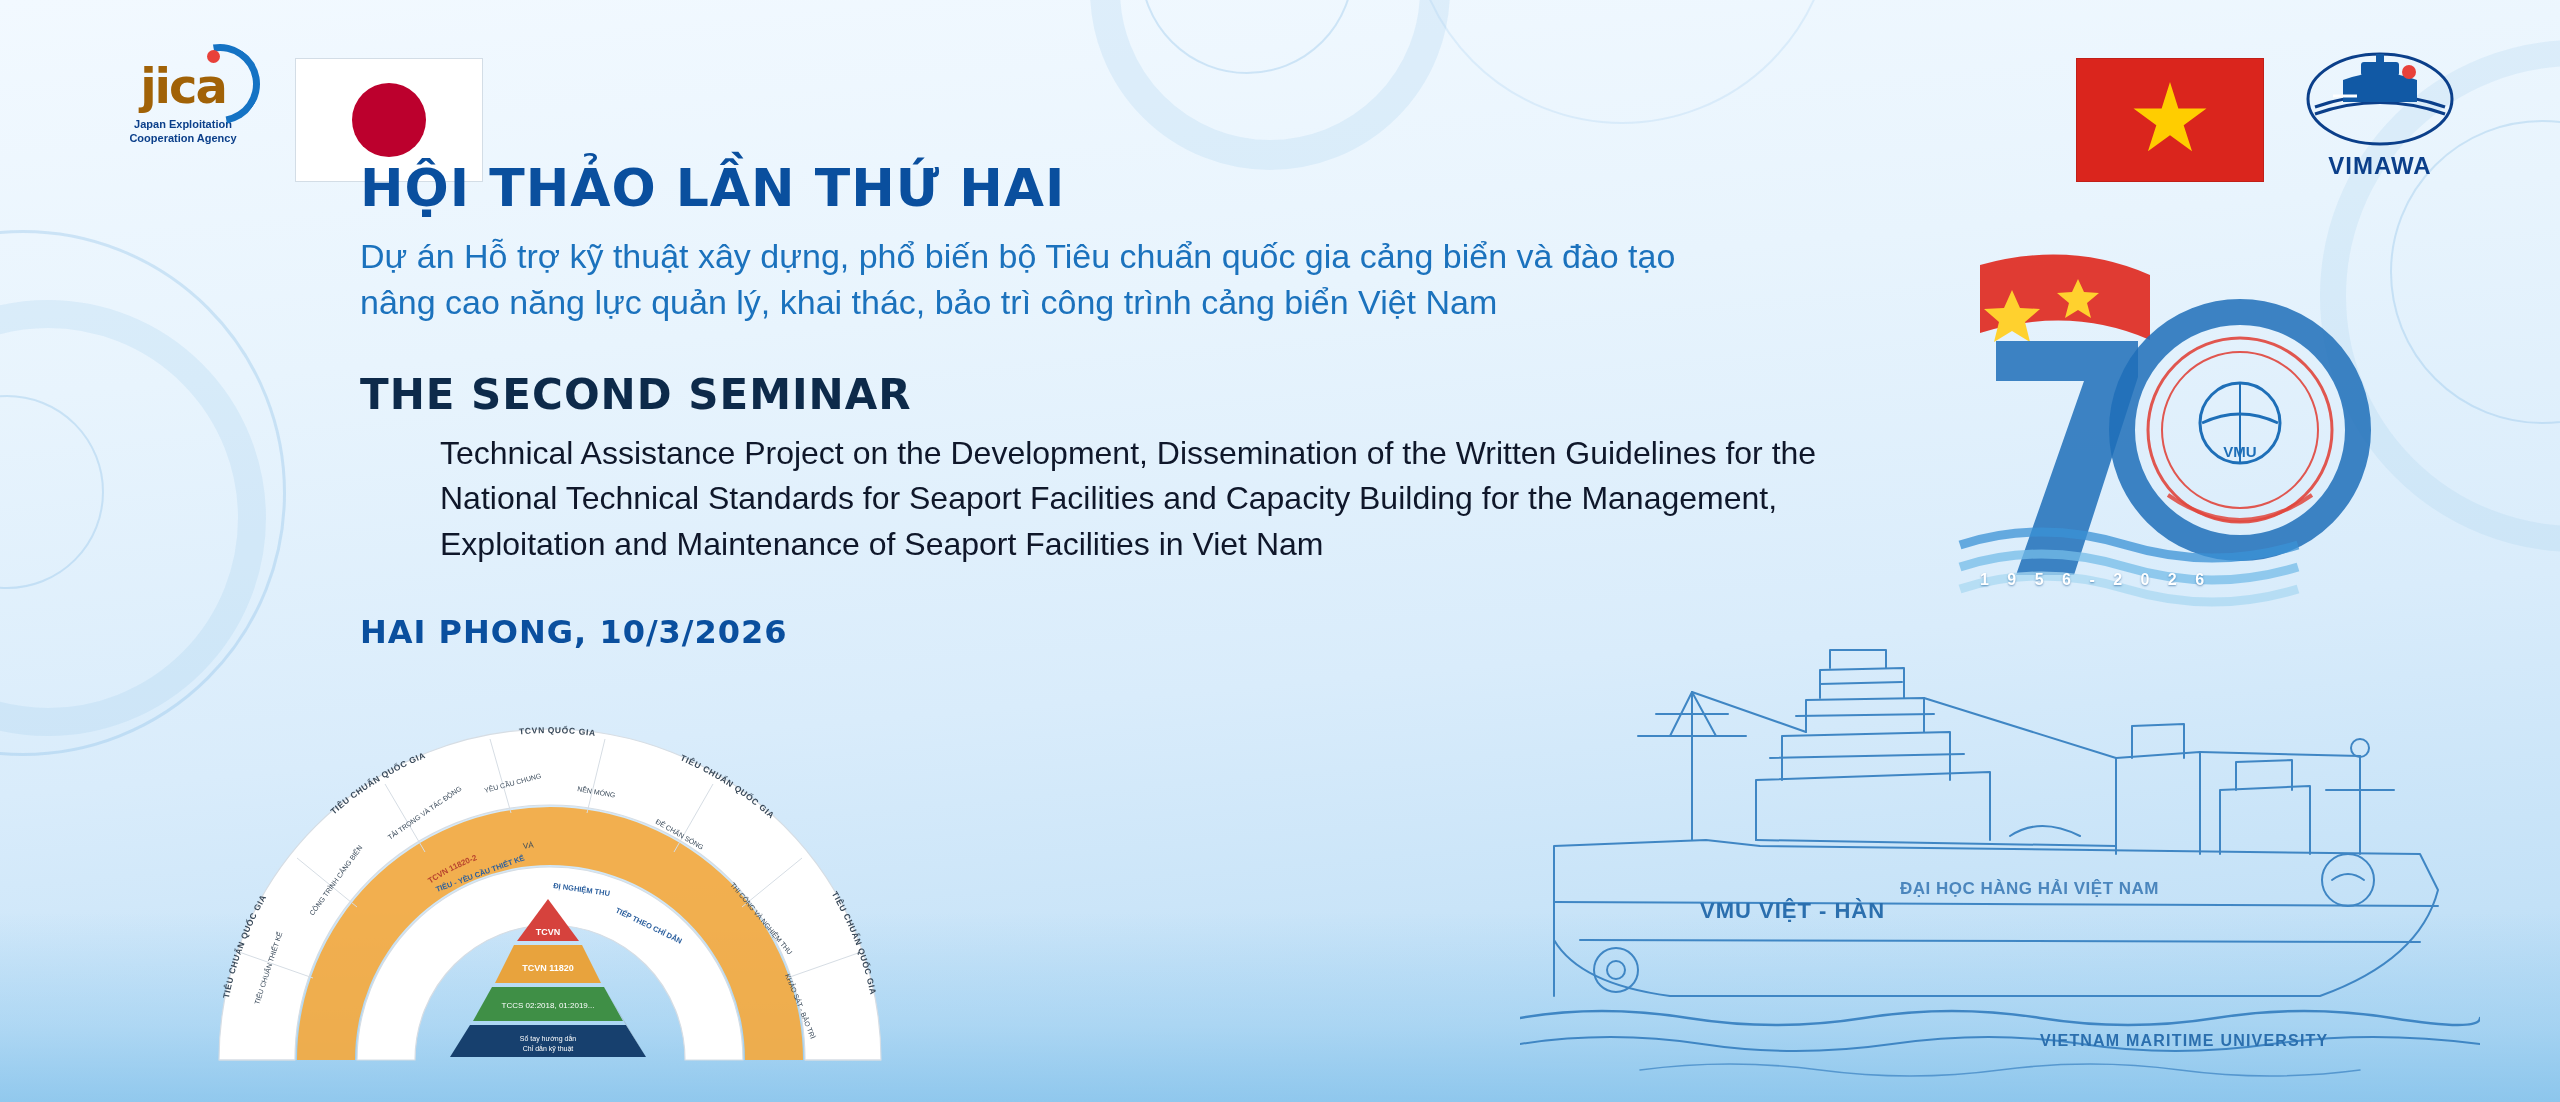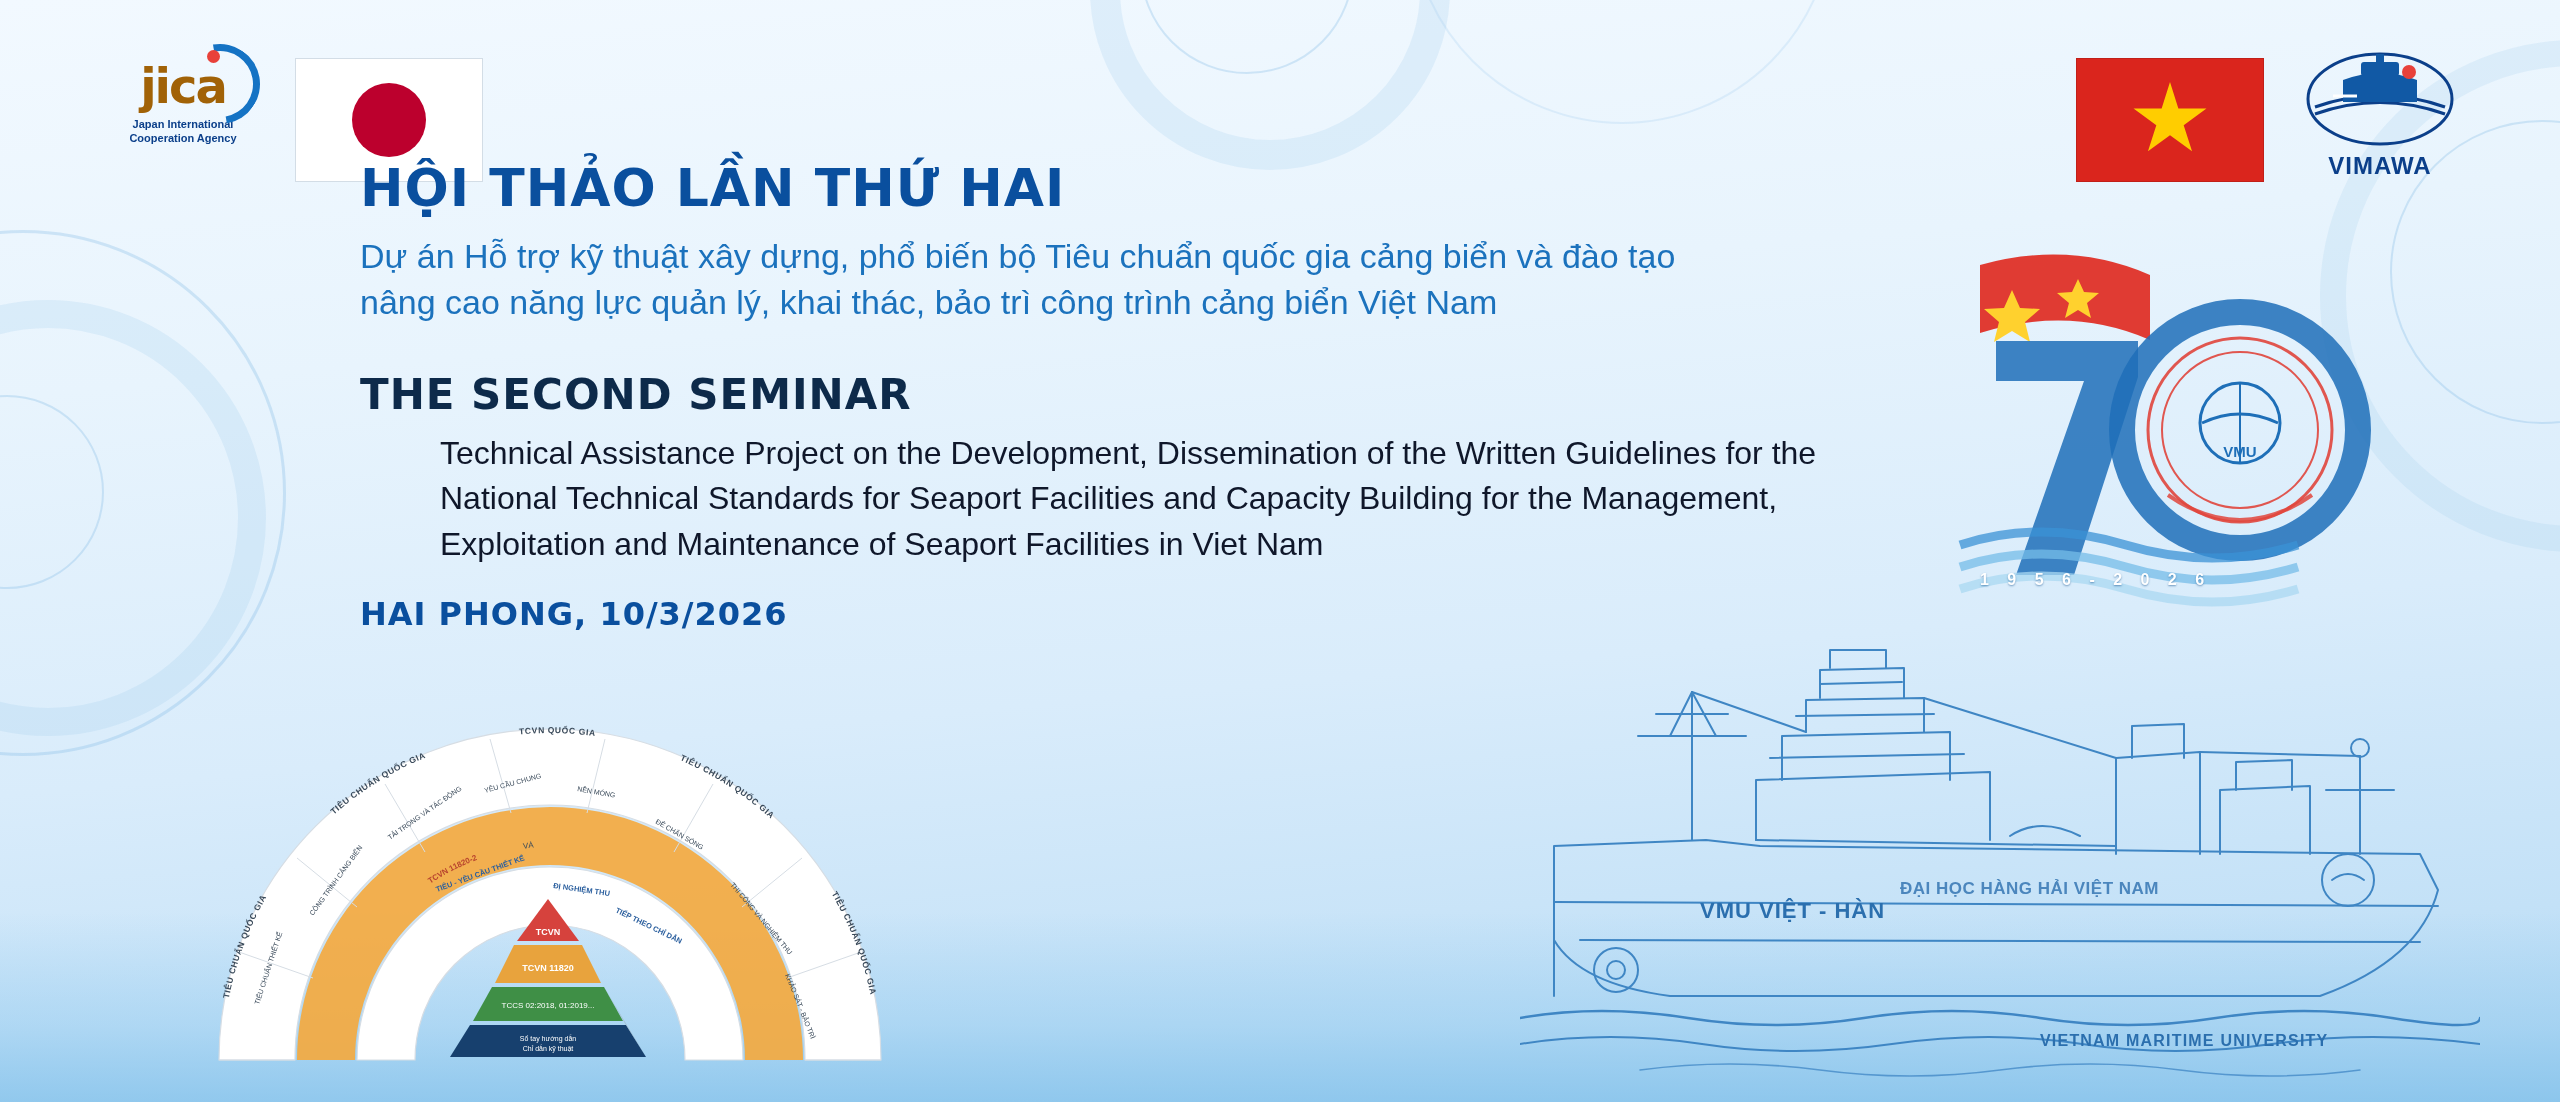--- a/index.html
+++ b/index.html
@@ -247,21 +247,21 @@
     max-width: 1680px;
     margin-left: auto;
     margin-right: auto;
   }
   .place-date {
     font-family: "DejaVu Sans", sans-serif;
     font-weight: bold;
     font-size: 32px;
     letter-spacing: 1px;
     color: #0a4f9e;
-    margin-top: 28px;
+    margin-top: 46px;
   }
 
   
   .fan {
     position: absolute;
     left: 185px;
     top: 660px;
     width: 730px;
     height: 420px;
   }
@@ -323,21 +323,21 @@
   <div class="bg-ring ring-right-2"></div>
   <div class="wave-band"></div>
 
   <div class="jica-logo">
     <div class="jica-word">
       <span>jica</span>
       <span class="jica-arc"></span>
       <span class="jica-dot"></span>
     </div>
     <div class="jica-sub">
-      <div>Japan International</div>
+      <div>Japan Exploitation</div>
       <div>Cooperation Agency</div>
     </div>
   </div>
 
   <div class="flag flag-jp">
     <div class="disc"></div>
   </div>
 
   <div class="flag flag-vn">
     <div class="star"></div>

